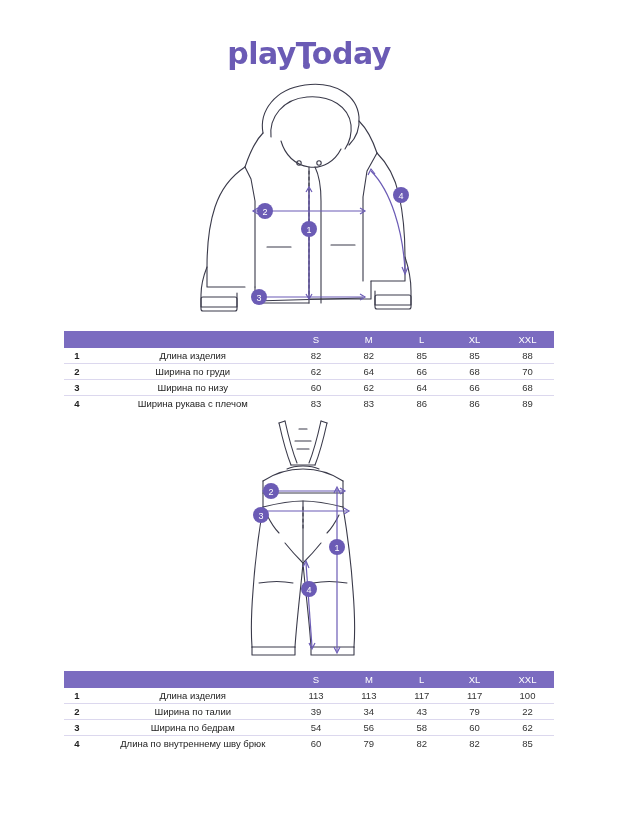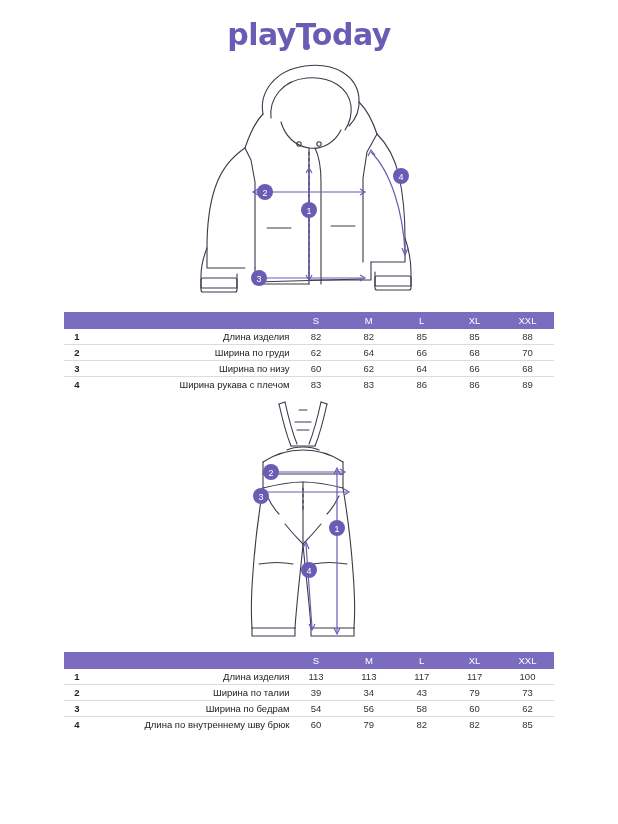--- a/index.html
+++ b/index.html
@@ -16,21 +16,21 @@
     overflow: hidden;
   }
   .page {
     width: 618px;
     height: 824px;
     position: relative;
   }
   
   .logo-wrap {
     text-align: center;
-    padding-top: 17px;
+    padding-top: 36px;
   }
   .logo {
     display: inline-block;
     font-family: "DejaVu Sans", sans-serif;
     font-size: 30px;
     font-weight: bold;
     letter-spacing: -0.5px;
     color: #6b5bb5;
     position: relative;
   }
@@ -83,21 +83,21 @@
     border-bottom: 1px solid #dcd8ee;
   }
   table.size-table tbody tr:last-child td {
     border-bottom: none;
   }
   table.size-table tbody td.c-num {
     font-weight: bold;
     color: #222222;
   }
   table.size-table tbody td.c-name {
-    text-align: right;
+    text-align: center;
     padding-left: 6px;
     color: #222222;
   }
 
   
 </style>
 </head>
 <body>
 
 <div class="page">
@@ -350,21 +350,21 @@
           <td>117</td>
           <td>100</td>
         </tr>
         <tr>
           <td class="c-num">2</td>
           <td class="c-name">Ширина по талии</td>
           <td>39</td>
           <td>34</td>
           <td>43</td>
           <td>79</td>
-          <td>73</td>
+          <td>22</td>
         </tr>
         <tr>
           <td class="c-num">3</td>
           <td class="c-name">Ширина по бедрам</td>
           <td>54</td>
           <td>56</td>
           <td>58</td>
           <td>60</td>
           <td>62</td>
         </tr>

